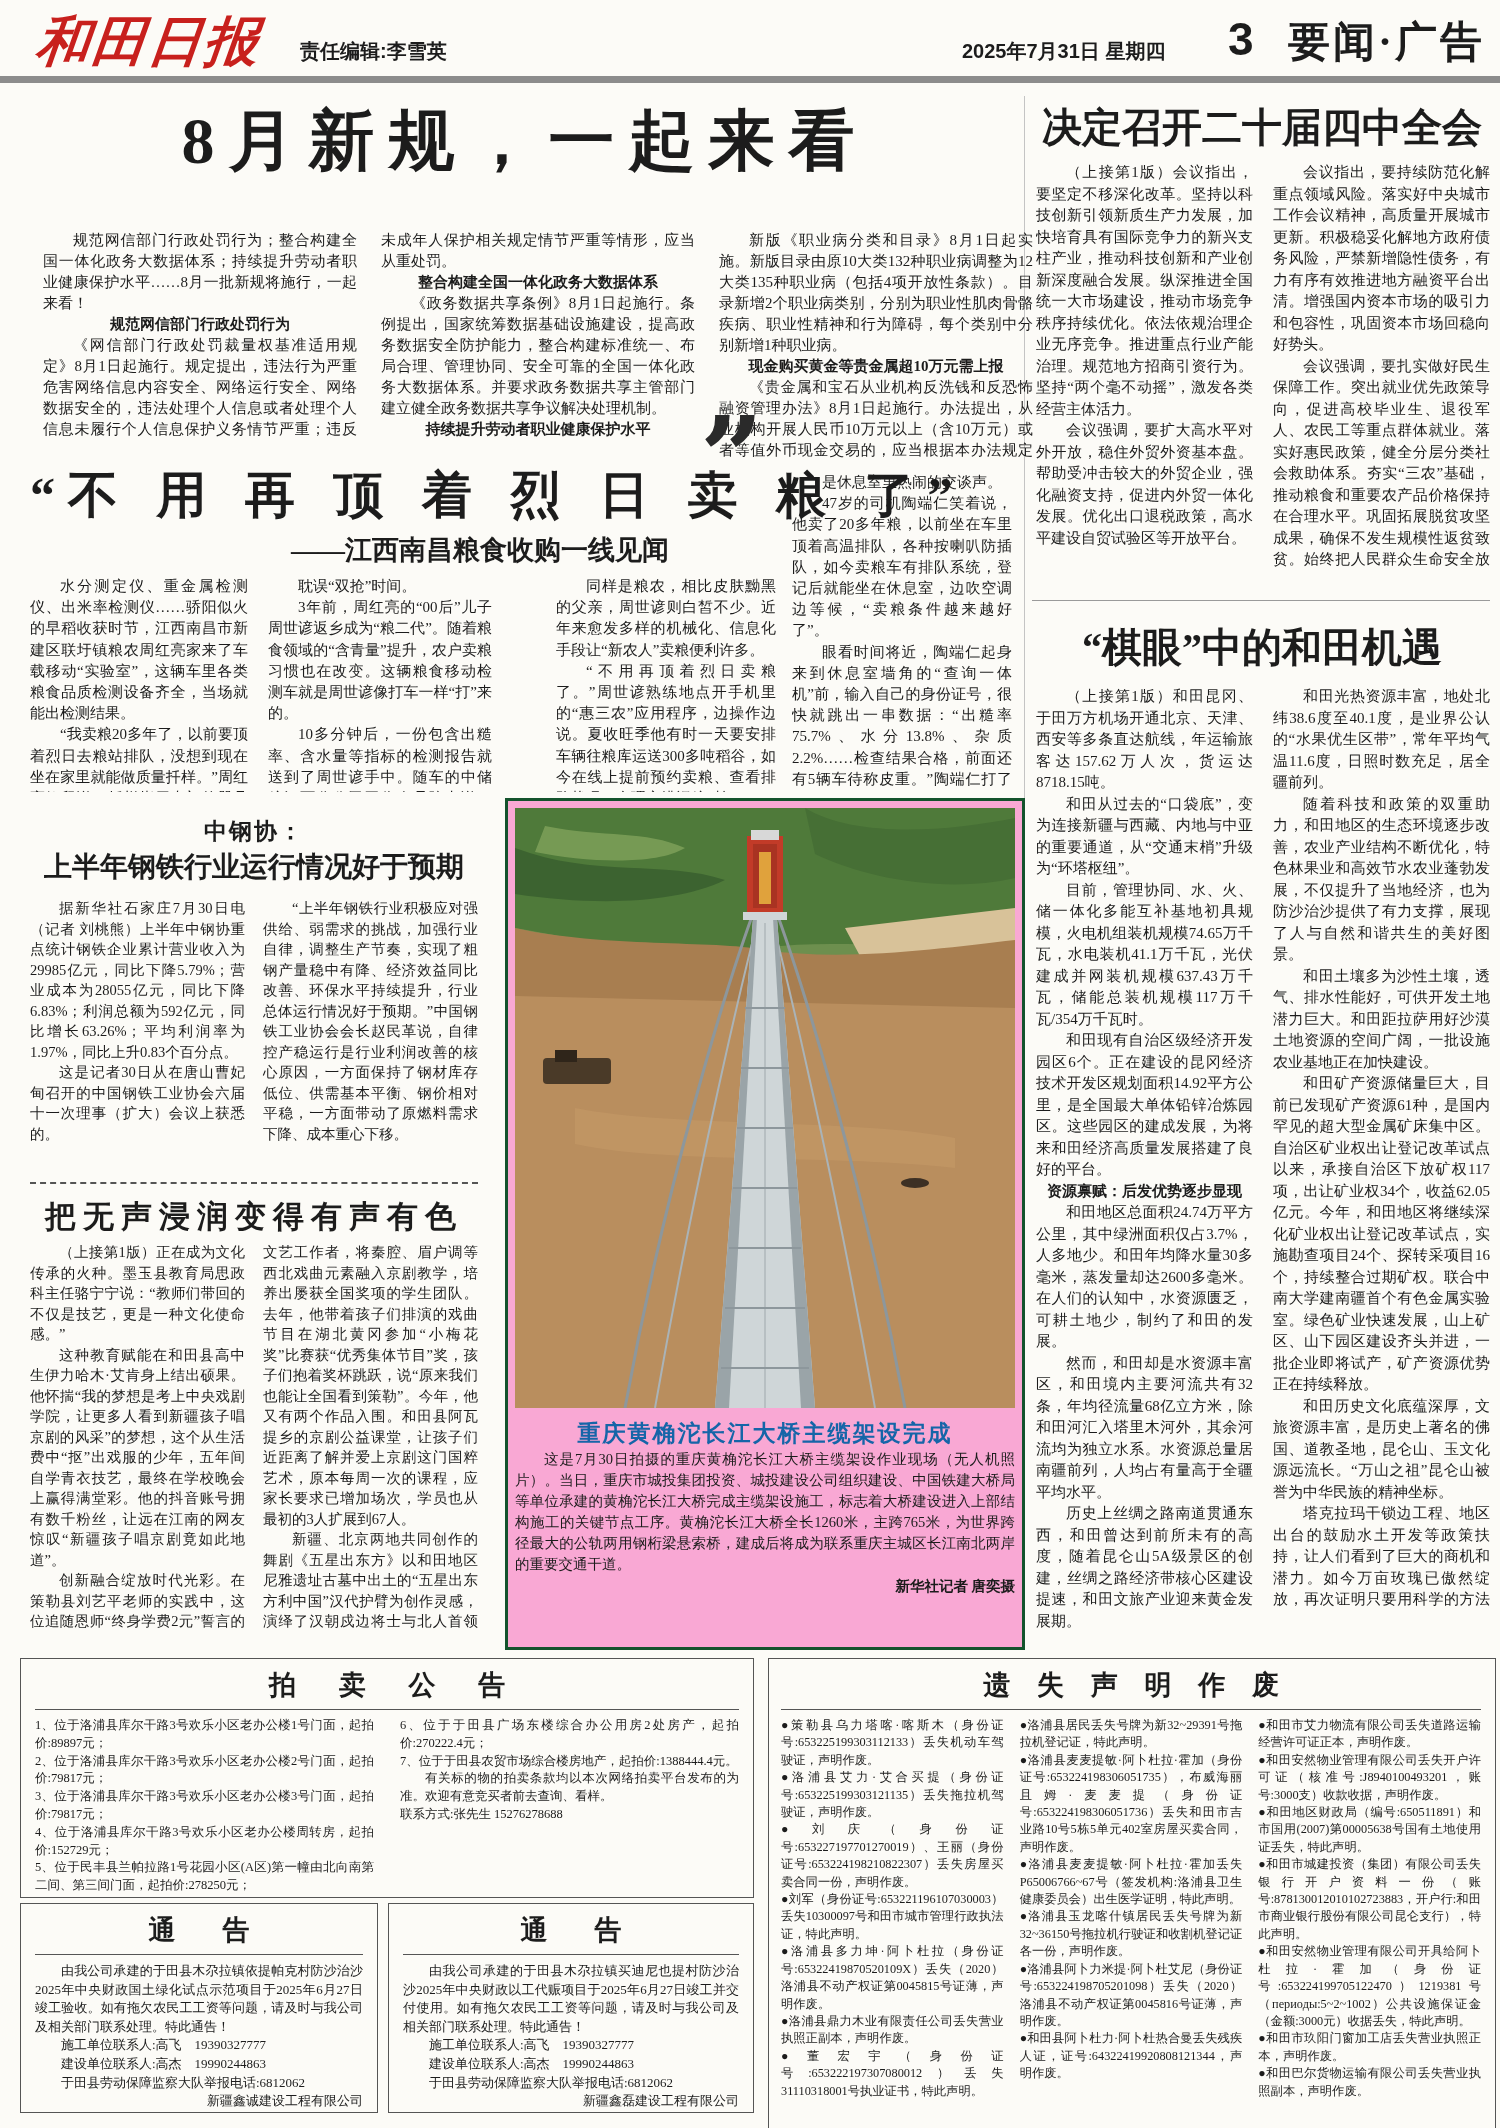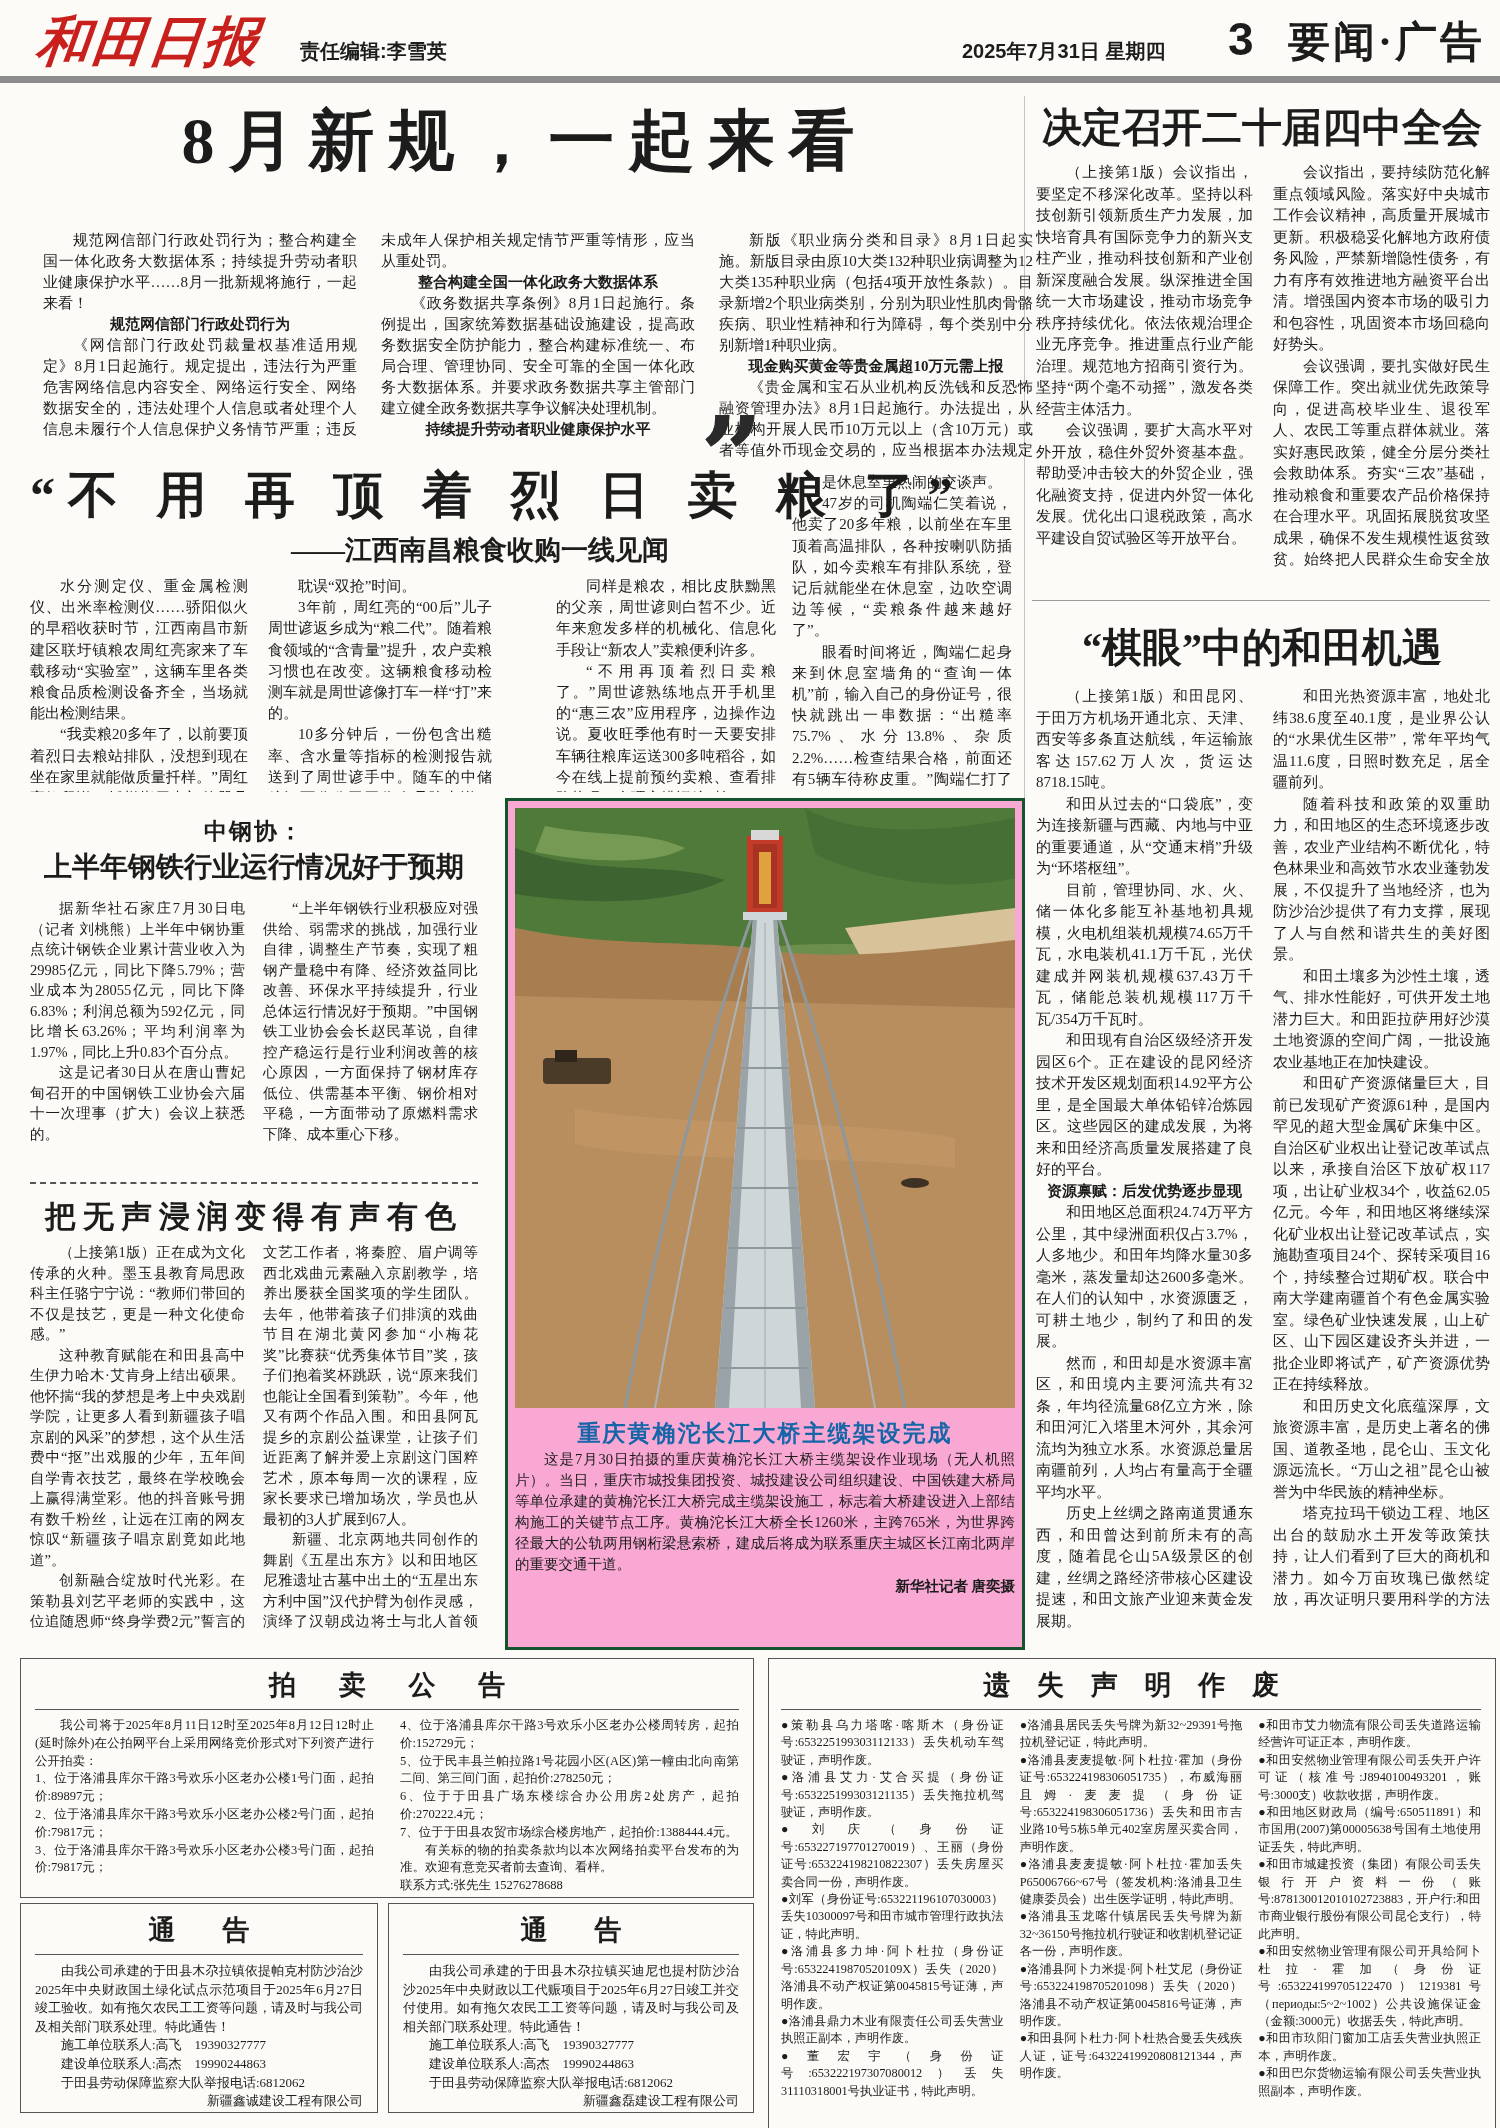--- a/index.html
+++ b/index.html
@@ -208,21 +208,20 @@
       <p>和田土壤多为沙性土壤，透气、排水性能好，可供开发土地潜力巨大。和田距拉萨用好沙漠土地资源的空间广阔，一批设施农业基地正在加快建设。</p>
       <p>和田矿产资源储量巨大，目前已发现矿产资源61种，是国内罕见的超大型金属矿床集中区。自治区矿业权出让登记改革试点以来，承接自治区下放矿权117项，出让矿业权34个，收益62.05亿元。今年，和田地区将继续深化矿业权出让登记改革试点，实施勘查项目24个、探转采项目16个，持续整合过期矿权。联合中南大学建南疆首个有色金属实验室。绿色矿业快速发展，山上矿区、山下园区建设齐头并进，一批企业即将试产，矿产资源优势正在持续释放。</p>
       <p>和田历史文化底蕴深厚，文旅资源丰富，是历史上著名的佛国、道教圣地，昆仑山、玉文化源远流长。“万山之祖”昆仑山被誉为中华民族的精神坐标。</p>
       <p>塔克拉玛干锁边工程、地区出台的鼓励水土开发等政策扶持，让人们看到了巨大的商机和潜力。如今万亩玫瑰已傲然绽放，再次证明只要用科学的方法加扎实的苦干，沙漠是可以被改变的。</p>
     </div>
 
   <div class="abs adbox" style="left:20px;top:1658px;width:734px;height:240px;">
     <div class="adtitle">拍 卖 公 告</div>
     <div class="adcols2" style="height:178px;">
 
-    <p>我公司将于2025年8月11日12时至2025年8月12日12时止(延时除外)在公拍网平台上采用网络竞价形式对下列资产进行公开拍卖：</p>
         <p class="noind">1、位于洛浦县库尔干路3号欢乐小区老办公楼1号门面，起拍价:89897元；</p>
         <p class="noind">2、位于洛浦县库尔干路3号欢乐小区老办公楼2号门面，起拍价:79817元；</p>
         <p class="noind">3、位于洛浦县库尔干路3号欢乐小区老办公楼3号门面，起拍价:79817元；</p>
         <p class="noind">4、位于洛浦县库尔干路3号欢乐小区老办公楼周转房，起拍价:152729元；</p>
         <p class="noind">5、位于民丰县兰帕拉路1号花园小区(A区)第一幢由北向南第二间、第三间门面，起拍价:278250元；</p>
         <p class="noind">6、位于于田县广场东楼综合办公用房2处房产，起拍价:270222.4元；</p>
         <p class="noind">7、位于于田县农贸市场综合楼房地产，起拍价:1388444.4元。</p>
         <p>有关标的物的拍卖条款均以本次网络拍卖平台发布的为准。欢迎有意竞买者前去查询、看样。</p>
         <p class="noind">联系方式:张先生 15276278688</p>
       </div>

